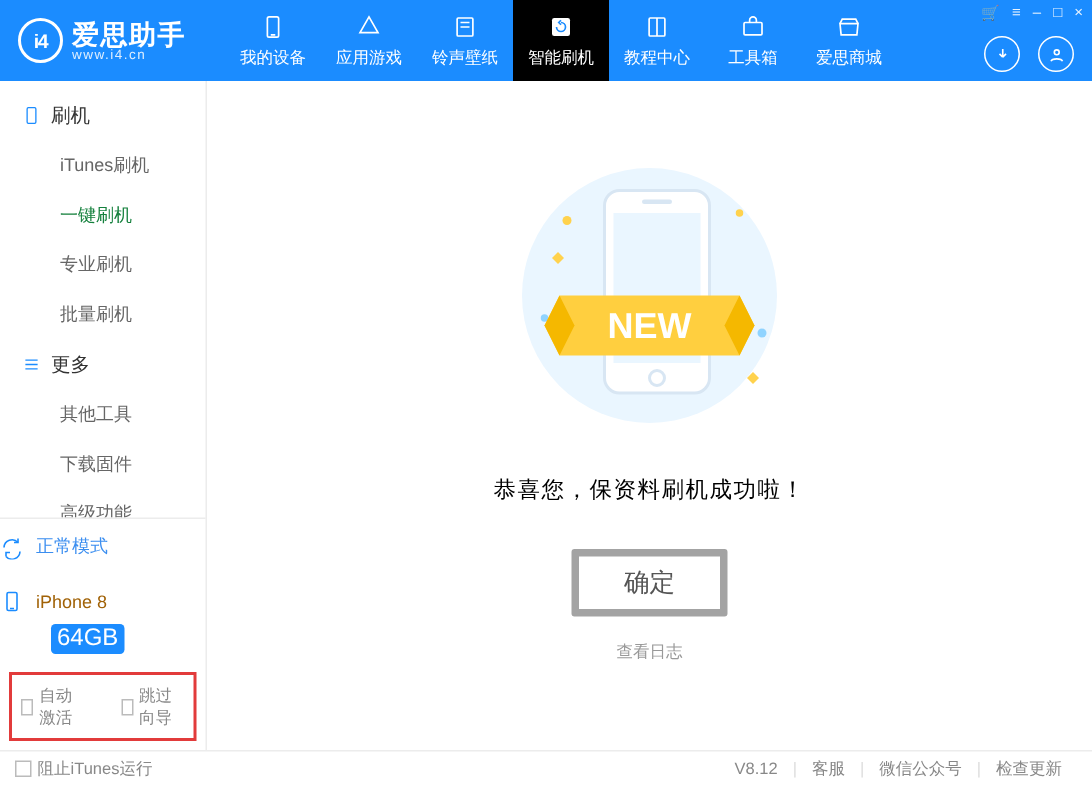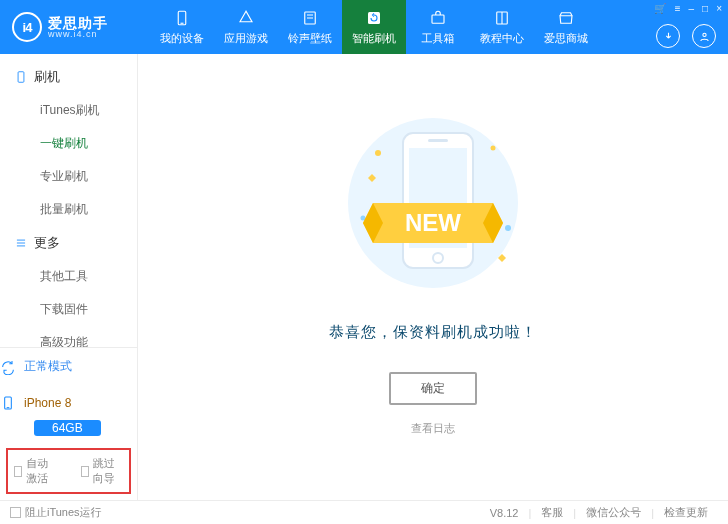--- a/index.html
+++ b/index.html
@@ -3,26 +3,26 @@
 <meta charset="utf-8">
 <style>
   * { margin: 0; padding: 0; box-sizing: border-box; font-family: "Microsoft YaHei", Arial, sans-serif; }
   body { width: 728px; height: 524px; background: #fff; overflow: hidden; font-size: 12px; color: #555; }
 
   
   .header { height: 54px; background: #1b8cff; display: flex; align-items: center; color: #fff; position: relative; }
   .brand { display: flex; align-items: center; padding: 0 10px 0 12px; width: 150px; }
   .brand-logo { width: 30px; height: 30px; border: 2px solid #fff; border-radius: 50%; display: flex; align-items: center; justify-content: center; font-weight: bold; font-size: 13px; letter-spacing: -1px; }
   .brand-text { margin-left: 6px; line-height: 1; }
-  .brand-cn { font-size: 14px; font-weight: bold; letter-spacing: 1px; }
+  .brand-cn { font-size: 18px; font-weight: bold; letter-spacing: 1px; }
   .brand-url { font-size: 9px; opacity: .85; letter-spacing: 1px; }
 
   .navs { display: flex; height: 100%; }
   .nav { width: 64px; display: flex; flex-direction: column; align-items: center; justify-content: center; gap: 3px; cursor: pointer; font-size: 11px; }
-  .nav.active { background: #15803d; }
+  .nav.active { background: #000000; }
   .nav .ico { width: 20px; height: 20px; display: flex; align-items: center; justify-content: center; }
   .nav .ico svg { width: 18px; height: 18px; fill: none; stroke: #fff; stroke-width: 1.5; }
 
   .win-controls { position: absolute; top: 3px; right: 6px; display: flex; gap: 8px; font-size: 10px; }
   .win-controls span { cursor: pointer; opacity: .9; }
 
   .header-right { position: absolute; right: 12px; bottom: 6px; display: flex; gap: 12px; }
   .circ-btn { width: 24px; height: 24px; border: 1.5px solid #fff; border-radius: 50%; display: flex; align-items: center; justify-content: center; cursor: pointer; }
   .circ-btn svg { width: 13px; height: 13px; stroke: #fff; fill: none; stroke-width: 2; }
 
@@ -35,31 +35,31 @@
   .side-group-hdr .gicon svg { width: 14px; height: 14px; stroke: #1b8cff; fill: none; stroke-width: 1.5; }
   .side-item { padding: 8px 10px 8px 40px; font-size: 12px; color: #666; cursor: pointer; }
   .side-item.active { color: #15803d; }
 
   .side-bottom { border-top: 1px solid #ececec; }
   .side-mode, .side-device { display: flex; align-items: center; gap: 8px; padding: 10px 0; }
   .side-mode .micon, .side-device .micon { width: 16px; height: 16px; }
   .side-mode .micon svg, .side-device .micon svg { width: 16px; height: 16px; stroke: #1b8cff; fill: none; stroke-width: 1.6; }
   .side-mode span.lbl { color: #3b8ef0; font-size: 12px; }
   .dev-name { color: #a16207; font-size: 12px; }
-  .badge { background: #1b8cff; color: #fff; font-size: 12px; padding: 1px 18px; border-radius: 3px; margin-left: 34px; display: inline-block; margin-top: -4px; margin-bottom: 8px; }
+  .badge { background: #1b8cff; color: #fff; font-size: 16px; padding: 1px 4px; border-radius: 3px; margin-left: 34px; display: inline-block; margin-top: -4px; margin-bottom: 8px; }
 
   .checks-box { border: 2px solid #e23b3b; margin: 4px 6px 6px 6px; padding: 6px 6px; display: flex; gap: 24px; }
   .chk { display: flex; align-items: center; gap: 4px; font-size: 11px; color: #888; cursor: pointer; }
   .chk .box { width: 11px; height: 11px; border: 1px solid #bbb; background: #fff; }
 
   
   .main { flex: 1; background: #fff; display: flex; flex-direction: column; align-items: center; justify-content: center; position: relative; }
   .phone-ill { margin-top: -10px; }
-  .msg { margin-top: 22px; font-size: 15px; color: #0c4a6e; letter-spacing: 1px; }
-  .ok-btn { margin-top: 30px; border: 2px solid #a3a3a3; background: #fff; padding: 6px 30px; font-size: 12px; color: #555; cursor: pointer; border-radius: 2px; }
+  .msg { margin-top: 22px; font-size: 15px; color: #000000; letter-spacing: 1px; }
+  .ok-btn { margin-top: 30px; border: 5px solid #a3a3a3; background: #fff; padding: 6px 30px; font-size: 17px; color: #555; cursor: pointer; border-radius: 2px; }
   .view-log { margin-top: 16px; font-size: 11px; color: #999; cursor: pointer; }
 
   
   .footer { height: 24px; border-top: 1px solid #ececec; display: flex; align-items: center; font-size: 11px; color: #888; padding: 0 10px; }
   .footer .chk { color: #888; align-items: center; }
   .footer-spacer { flex: 1; }
   .footer .seg { padding: 0 10px; cursor: pointer; }
   .footer .sep { color: #ddd; }
 </style>
 </head>
@@ -107,34 +107,34 @@
             <rect x="4" y="4" width="16" height="16" rx="2" fill="#fff" stroke="none"></rect>
             <path d="M8 12a4 4 0 1 0 4-4" stroke="#1b8cff"></path>
             <path d="M12 6l-2 2 2 2" stroke="#1b8cff"></path>
           </svg>
         </span>
       <span>智能刷机</span>
     </div>
     <div class="nav">
       <span class="ico">
           <svg viewBox="0 0 24 24">
+            <rect x="5" y="4" width="14" height="16" rx="1"></rect>
+            <line x1="12" y1="4" x2="12" y2="20"></line>
+          </svg>
+        </span>
+      <span>教程中心</span>
+    </div>
+    <div class="nav">
+      <span class="ico">
+          <svg viewBox="0 0 24 24">
             <rect x="4" y="8" width="16" height="11" rx="1"></rect>
             <path d="M9 8V6a3 3 0 0 1 6 0v2"></path>
           </svg>
         </span>
       <span>工具箱</span>
-    </div>
-    <div class="nav">
-      <span class="ico">
-          <svg viewBox="0 0 24 24">
-            <rect x="5" y="4" width="14" height="16" rx="1"></rect>
-            <line x1="12" y1="4" x2="12" y2="20"></line>
-          </svg>
-        </span>
-      <span>教程中心</span>
     </div>
     <div class="nav">
       <span class="ico">
           <svg viewBox="0 0 24 24">
             <path d="M4 9h16l-1 10H5z"></path>
             <path d="M4 9l2-4h12l2 4"></path>
           </svg>
         </span>
       <span>爱思商城</span>
     </div>

